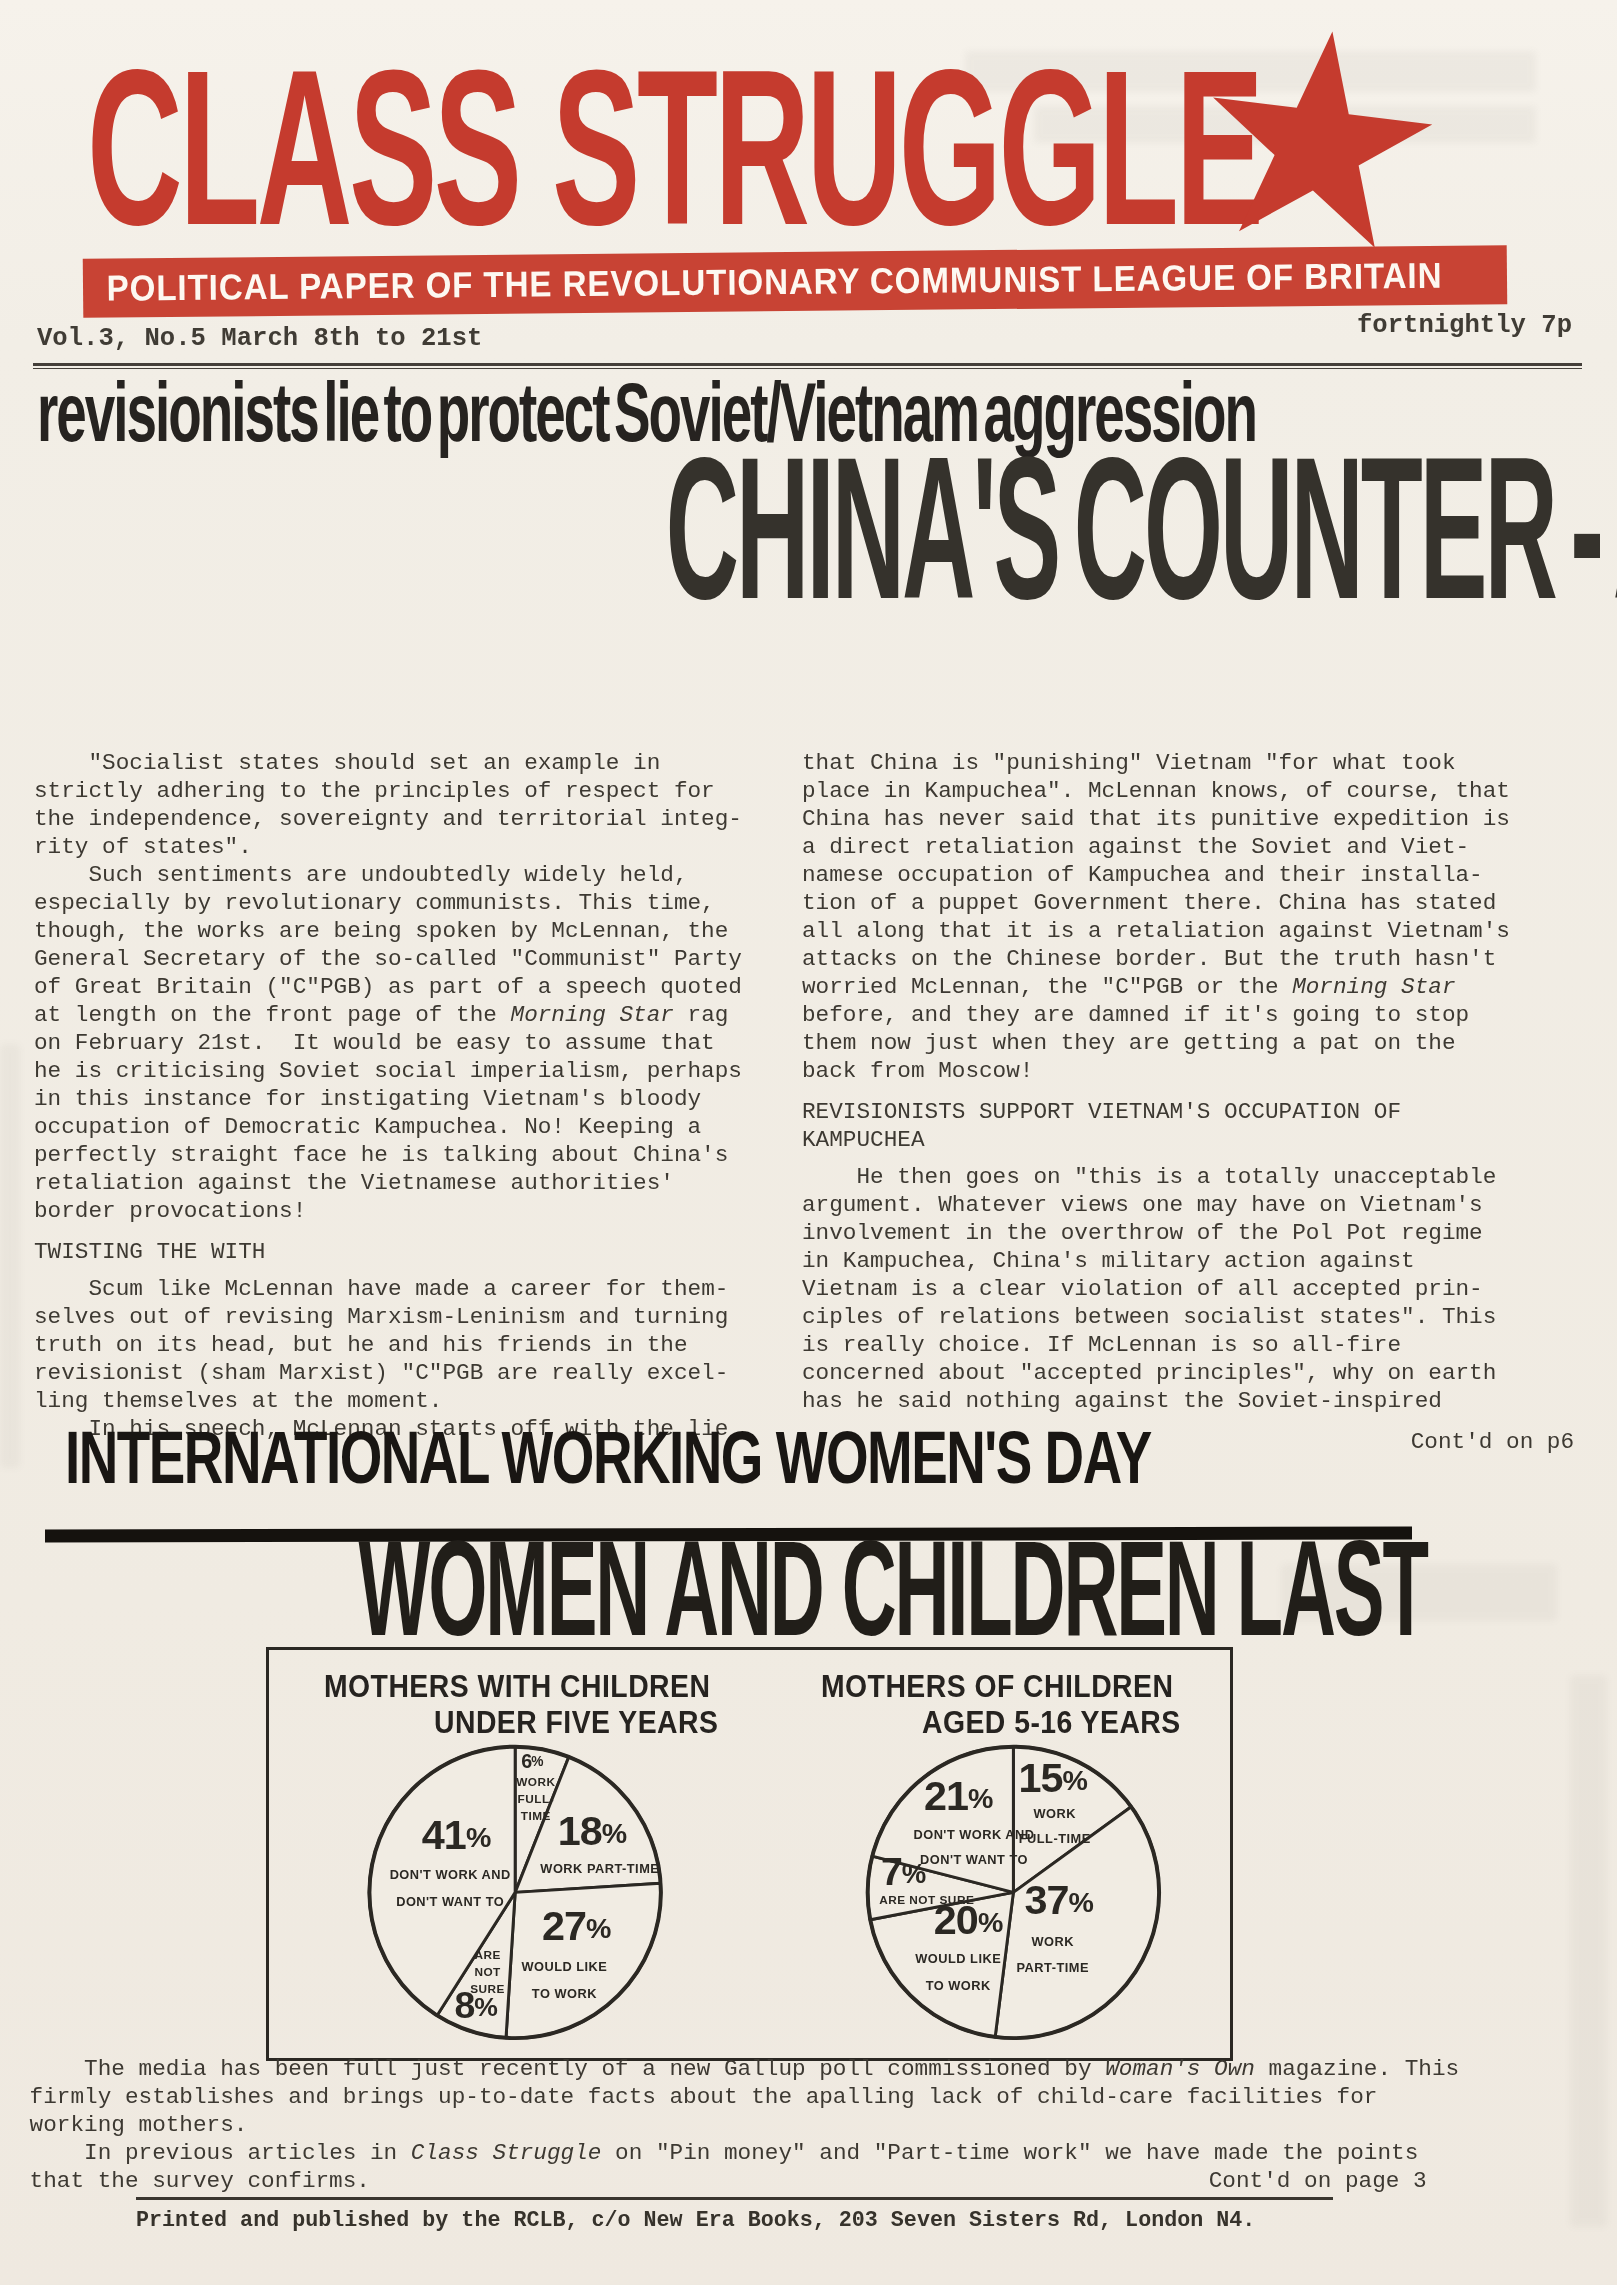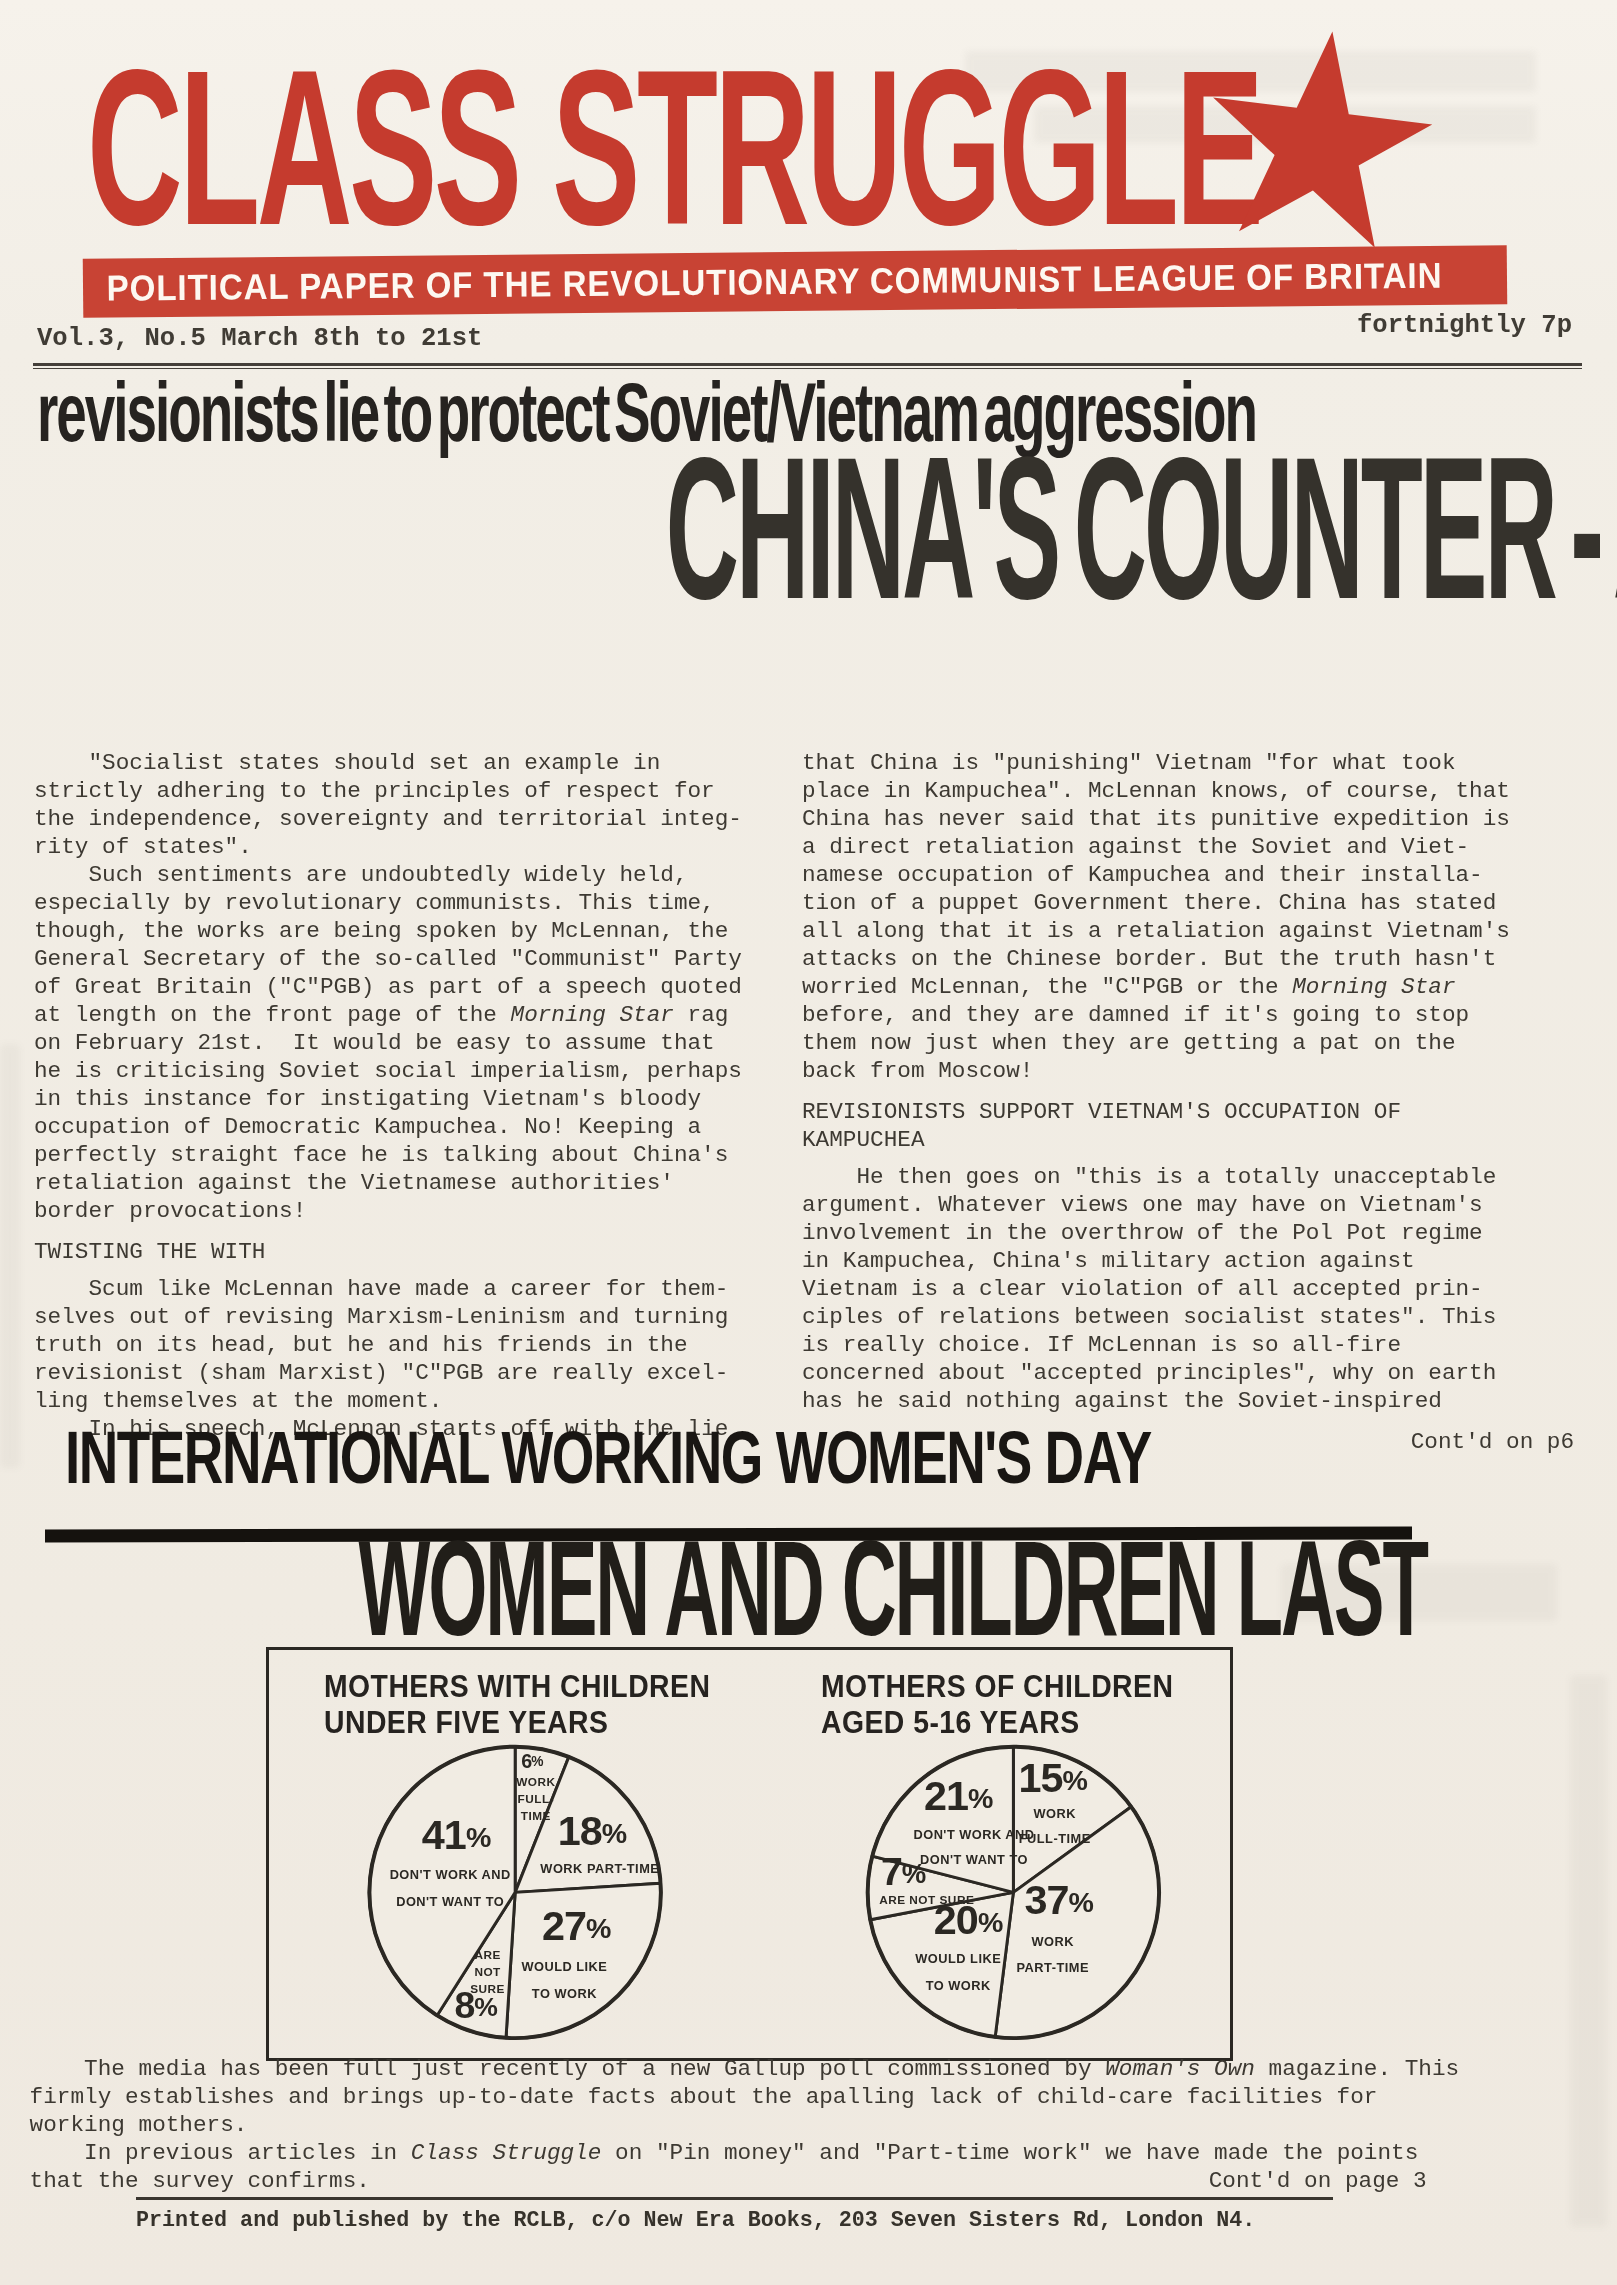--- a/index.html
+++ b/index.html
@@ -47,21 +47,21 @@
   .iwwd-text{font-size:74px;line-height:61px;color:#191613;}
   .iwwd-text .cond{transform:scaleX(0.74);transform-origin:left center;letter-spacing:-2px;}
   .iwwd-bar{flex:1;height:59px;background:#15120e;margin-left:13.8px;box-shadow:0 2px 0 #15120e;}
   .iwwd-under{left:45px;top:1528px;width:1367px;height:12.8px;background:#15120e;transform:rotate(-0.12deg);}
   .wacl{left:0;top:1533px;width:1617px;text-align:center;color:#211e19;transform:translateX(-61px);}
   .wacl .in{font-size:136px;line-height:110px;}
   .wacl .cond{transform:scaleX(0.56);transform-origin:center center;letter-spacing:-3.9px;}
 
   
   .chart-box{left:266px;top:1647px;width:961px;height:408px;border:3.9px solid #2b2823;}
-  .chart-title{position:absolute;top:17.7px;font-size:30.5px;line-height:36px;font-weight:bold;color:#262320;}
+  .chart-title{position:absolute;top:17.7px;font-size:30.5px;line-height:36px;font-weight:bold;color:#262320;text-align:right;}
   .chart-title .cond{transform:scaleX(0.93);transform-origin:left center;letter-spacing:0.5px;}
   .ct-left{left:55px;}
   .ct-right{left:552px;}
   .pies{position:absolute;left:0;top:0;width:961px;height:408px;}
 
   
   .bottom{left:29.6px;top:2055px;width:1564px;color:#3d3932;}
   .bottom .tw{line-height:28px;}
   .bottom .tw.contd{margin-top:-28px;padding-right:167px;}
   .footer{left:136px;top:2197px;width:1197px;border-top:3px solid #3a362f;padding-top:6.9px;

